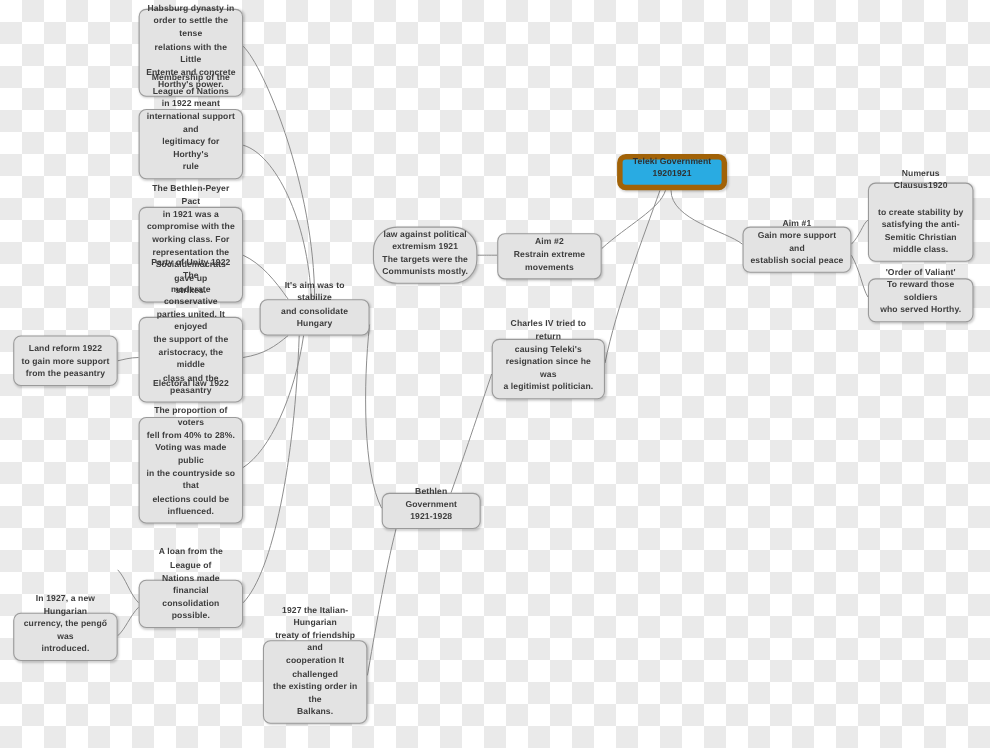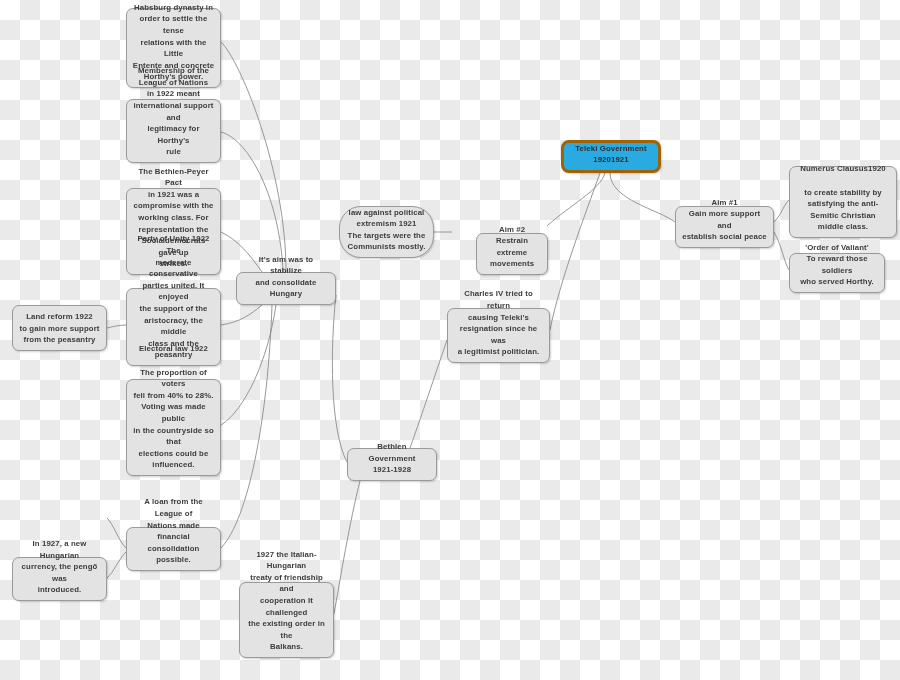--- a/index.html
+++ b/index.html
@@ -30,21 +30,21 @@
     align-items:flex-end;
     justify-content:center;
     padding:4px 5px;
     box-shadow:1px 1px 2px rgba(0,0,0,0.18);
     white-space:pre-line;
     font-weight:bold;
     letter-spacing:.1px;
   }
   .node.root{
     background:#29ABE2;
-    border:3px solid #a16207;
+    border:5px solid #a16207;
     color:#2f2f2f;
     border-radius:8px;
   }
   .node span{display:block;width:100%;white-space:pre-line;}
 </style>
 </head>
 <body>
 
 <div id="canvas">
   <svg id="wires" viewBox="0 0 900 680" xmlns="http://www.w3.org/2000/svg">
@@ -114,35 +114,35 @@
 treaty of friendship and
 cooperation It challenged
 the existing order in the
 Balkans.</span></div>
     <div class="node" style="left: 236px; top: 272px; width: 100px; height: 33px;"><span>It's aim was to stabilize
 and consolidate Hungary</span></div>
     <div class="node" style="left: 339px; top: 206px; width: 95px; height: 52px; border-radius: 22px;"><span>law against political
 extremism 1921
 The targets were the
 Communists mostly.</span></div>
-    <div class="node" style="left: 476px; top: 212px; width: 72px; height: 42px; margin-top: 21px;"><span>Aim #2
+    <div class="node" style="left: 452px; top: 212px; width: 95px; height: 42px;"><span>Aim #2
 Restrain extreme
 movements</span></div>
     <div class="node" style="left: 447px; top: 308px; width: 103px; height: 55px;"><span>Charles IV tried to return
 causing Teleki's
 resignation since he was
 a legitimist politician.</span></div>
     <div class="node" style="left: 347px; top: 448px; width: 90px; height: 33px;"><span>Bethlen Government
 1921-1928</span></div>
     <div class="node root" style="left: 561px; top: 140px; width: 100px; height: 33px;"><span>Teleki Government
 19201921</span></div>
     <div class="node" style="left: 675px; top: 206px; width: 99px; height: 42px;"><span>Aim #1
 Gain more support and
 establish social peace</span></div>
-    <div class="node" style="left: 789px; top: 166px; width: 108px; height: 72px;"><span>Numerus Clausus1920
+    <div class="node" style="left: 789px; top: 166px; width: 96px; height: 72px;"><span>Numerus Clausus1920
 
 to create stability by
 satisfying the anti-
 Semitic Christian
 middle class.</span></div>
     <div class="node" style="left: 789px; top: 253px; width: 96px; height: 40px;"><span>'Order of Valiant'
 To reward those soldiers
 who served Horthy.</span></div>
   </div>
 

